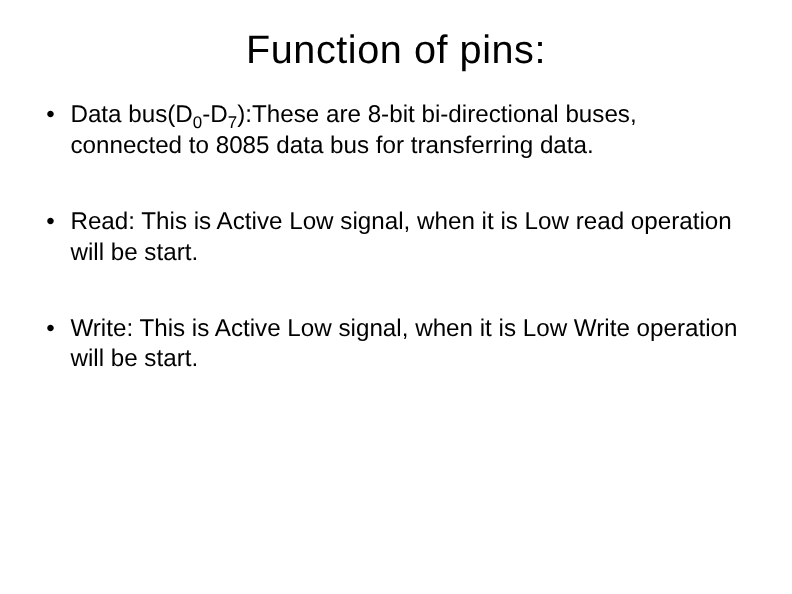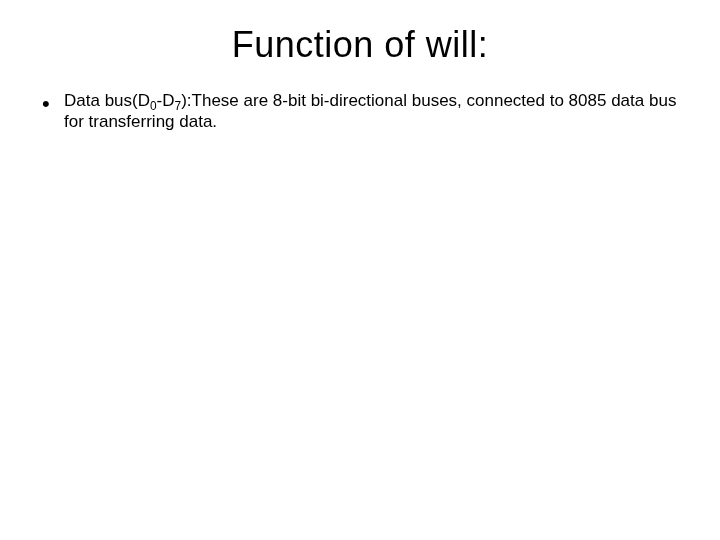--- a/index.html
+++ b/index.html
@@ -16,21 +16,21 @@
     font-size: 36px;
     font-weight: 400;
     text-align: center;
     margin-bottom: 24px;
     letter-spacing: 0.5px;
   }
   ul.bullets {
     list-style: none;
   }
   ul.bullets > li {
-    font-size: 17px;
+    font-size: 22px;
     line-height: 1.25;
     margin-bottom: 42px;
     position: relative;
     padding-left: 24px;
   }
   ul.bullets > li::before {
     content: "•";
     position: absolute;
     left: 2px;
     top: 0;
@@ -38,19 +38,25 @@
   }
   sub {
     font-size: 0.7em;
     vertical-align: sub;
     line-height: 0;
   }
 </style>
 </head>
 <body>
 
-<h1 class="title">Function of will:</h1>
+<h1 class="title">Function of pins:</h1>
 
 <ul class="bullets">
   <li>
     <span>Data bus(D</span><sub>0</sub><span>-D</span><sub>7</sub><span>):These are 8-bit bi-directional buses, connected to 8085 data bus for transferring data.</span>
   </li>
+  <li>
+    <span>Read: This is Active Low signal, when it is Low read operation will be start.</span>
+  </li>
+  <li>
+    <span>Write: This is Active Low signal, when it is Low Write operation will be start.</span>
+  </li>
 </ul>
 
 </body></html>

